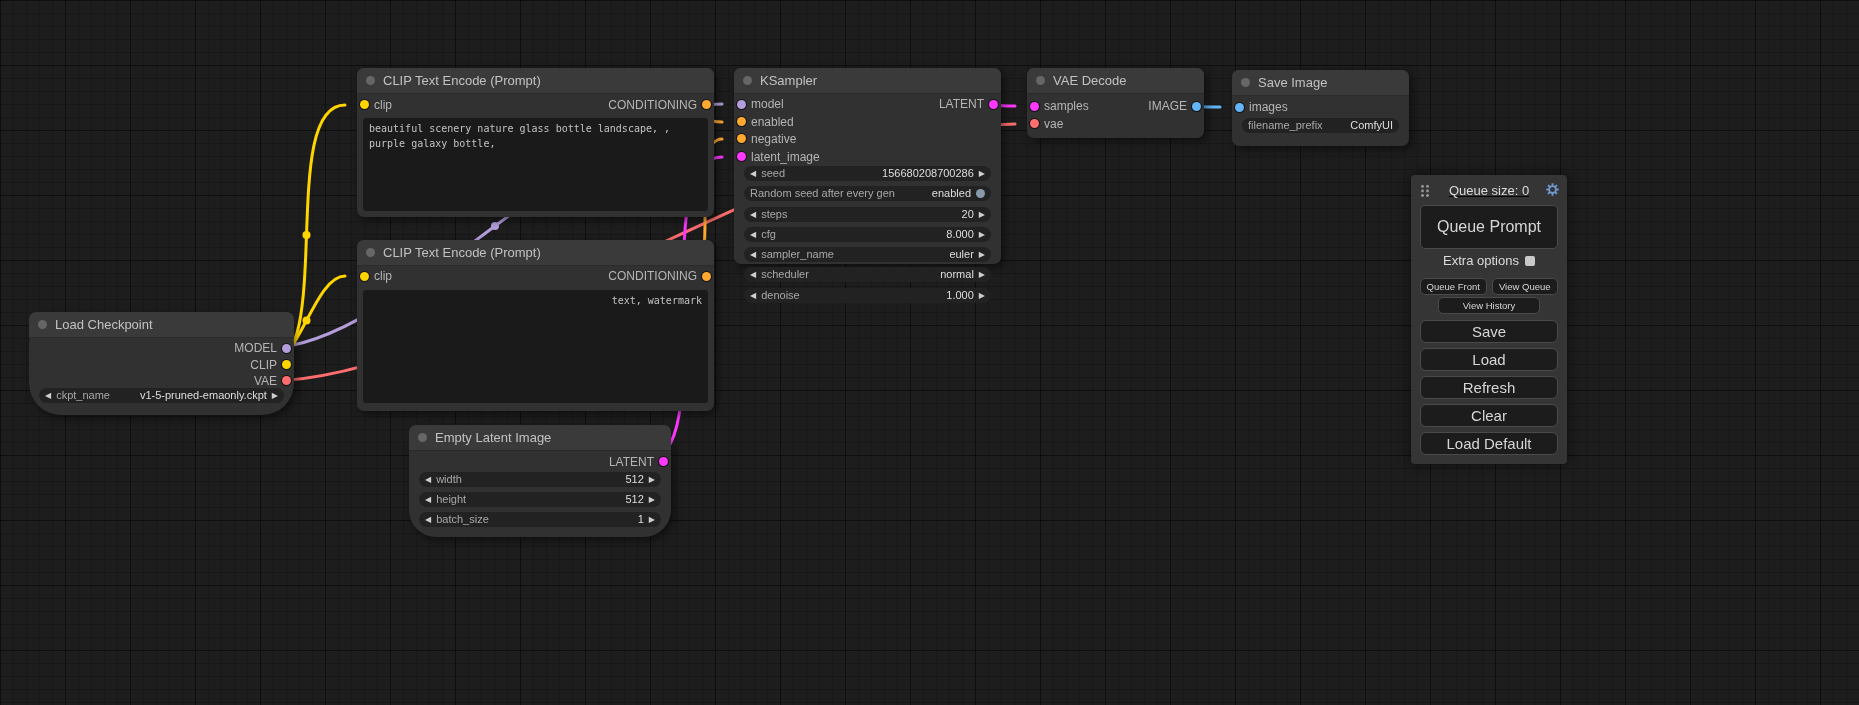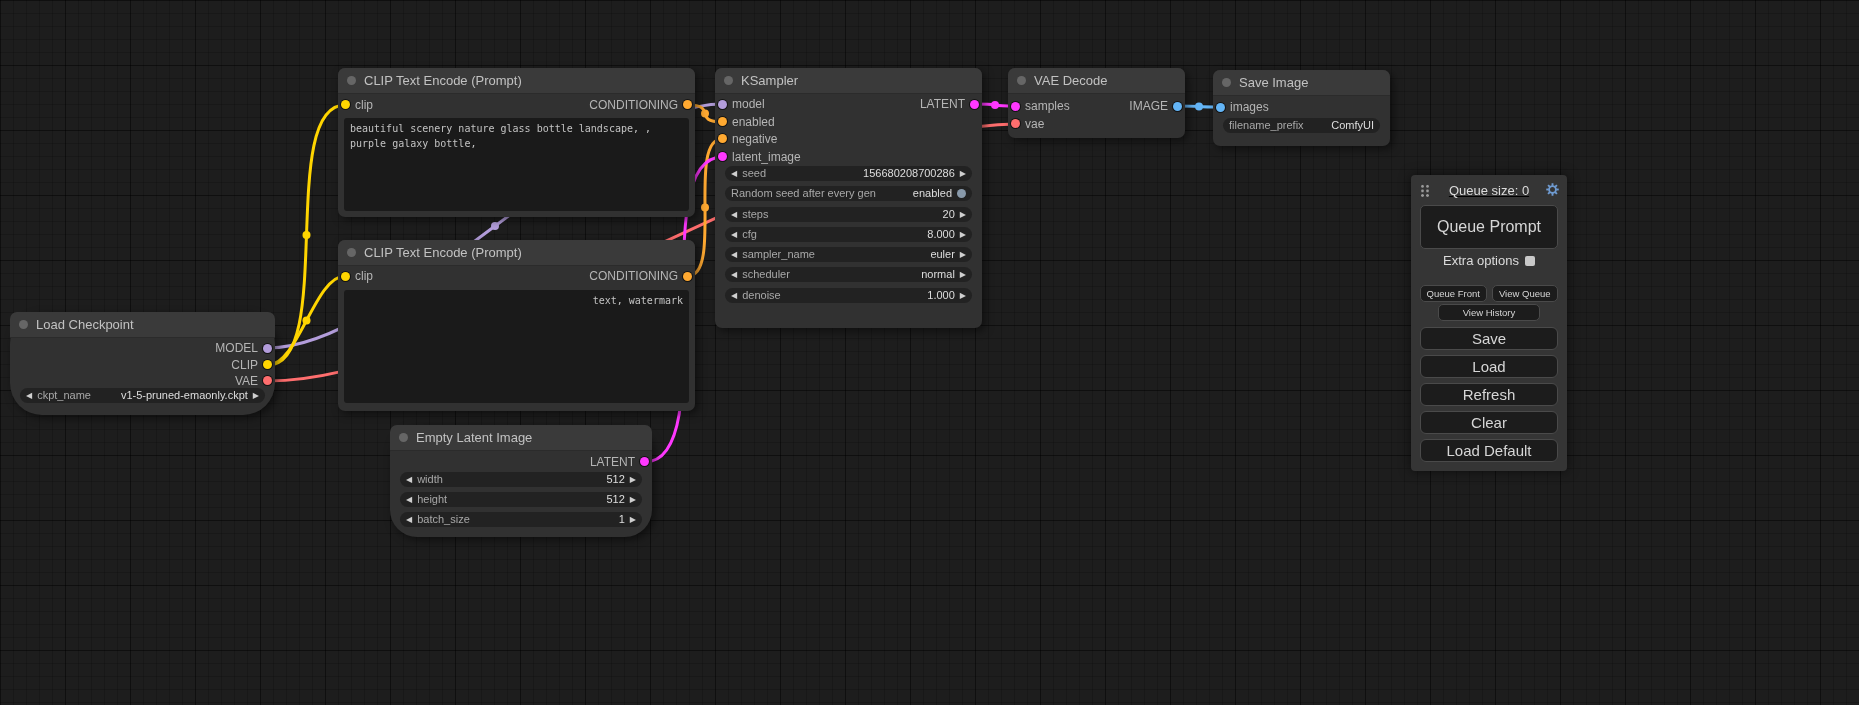--- a/index.html
+++ b/index.html
@@ -12,20 +12,21 @@
       linear-gradient(rgba(0,0,0,0.38) 1px, transparent 1px),
       linear-gradient(90deg, rgba(0,0,0,0.38) 1px, transparent 1px),
       linear-gradient(rgba(0,0,0,0.16) 1px, transparent 1px),
       linear-gradient(90deg, rgba(0,0,0,0.16) 1px, transparent 1px);
     background-size:65px 65px, 65px 65px, 13px 13px, 13px 13px;
   }
   #wires { position:absolute; left:0; top:0; z-index:1; }
   .node {
     position:absolute; background:#313131; border-radius:7px; z-index:2;
     box-shadow:3px 3px 8px rgba(0,0,0,0.5);
+    margin-left:19px;
   }
   .nheader {
     position:absolute; left:0; right:0; top:0; height:26px; background:#3a3a3a;
     border-radius:7px 7px 0 0; display:flex; align-items:center; gap:8px; padding:0 9px;
     border-bottom:1px solid rgba(0,0,0,0.25);
   }
   .ndot { width:9px; height:9px; border-radius:50%; background:#666; flex:none; }
   .ntitle { font-size:13px; color:#c2c2c2; white-space:nowrap; }
   .slabel { position:absolute; font-size:12px; color:#b5b5b5; height:16px; line-height:16px; white-space:nowrap; }
   .slabel.in { left:17px; } .slabel.out { right:17px; }
@@ -56,21 +57,21 @@
   }
   .qsize { font-size:13px; color:#dcdcdc; }
   .gear { position:absolute; right:-2px; top:1px; width:15px; height:15px; }
   .btn {
     display:block; width:100%; background:#1c1c1c; border:1px solid #4a4a4a; color:#d6d6d6;
     border-radius:5px; font-family:inherit; cursor:pointer; text-align:center;
   }
   .btn.queue-prompt { font-size:16px; padding:12px 0; margin:6px 0 3px; }
   .extra-row { display:flex; align-items:center; justify-content:center; gap:6px; margin:4px 0 4px; font-size:13px; color:#dcdcdc; }
   .checkbox { width:10px; height:10px; background:#c9c9c9; border-radius:2px; }
-  .qrow { display:flex; gap:5px; margin:17px 0 2px; }
+  .qrow { display:flex; gap:5px; margin:10px 0 2px; }
   .btn.small { font-size:9.5px; padding:2px 0; border-radius:5px; flex:1; }
   .btn.vh { width:74%; margin:2px auto 6px; font-size:9.5px; padding:2px 0; }
   .btn.med { font-size:15px; padding:2px 0; margin:5px 0 0; border-radius:6px; }
 </style>
 </head>
 <body>
 
 <div id="canvas">
 
   <svg id="wires" width="1859" height="705">
@@ -157,21 +158,21 @@
       <span class="warr">▶</span>
     </div>
     <div class="widget" style="top:87px;">
       <span class="warr">◀</span>
       <span class="wlabel">batch_size</span>
       <span class="wvalue">1</span>
       <span class="warr">▶</span>
     </div>
   </div>
 
-  <div class="node" style="left:715px;top:68px;width:267px;height:260px;">
+  <div class="node" style="left:715px;top:68px;width:267px;height:196px;">
     <div class="nheader">
       <span class="ndot"></span>
       <span class="ntitle">KSampler</span>
     </div>
     <span class="slabel in" style="top:28px">model</span>
     <span class="sdot in" style="top: 32px; background: rgb(179, 157, 219);"></span>
     <span class="slabel in" style="top:46px">enabled</span>
     <span class="sdot in" style="top: 49px; background: rgb(255, 169, 49);"></span>
     <span class="slabel in" style="top:63px">negative</span>
     <span class="sdot in" style="top: 66px; background: rgb(255, 169, 49);"></span>

